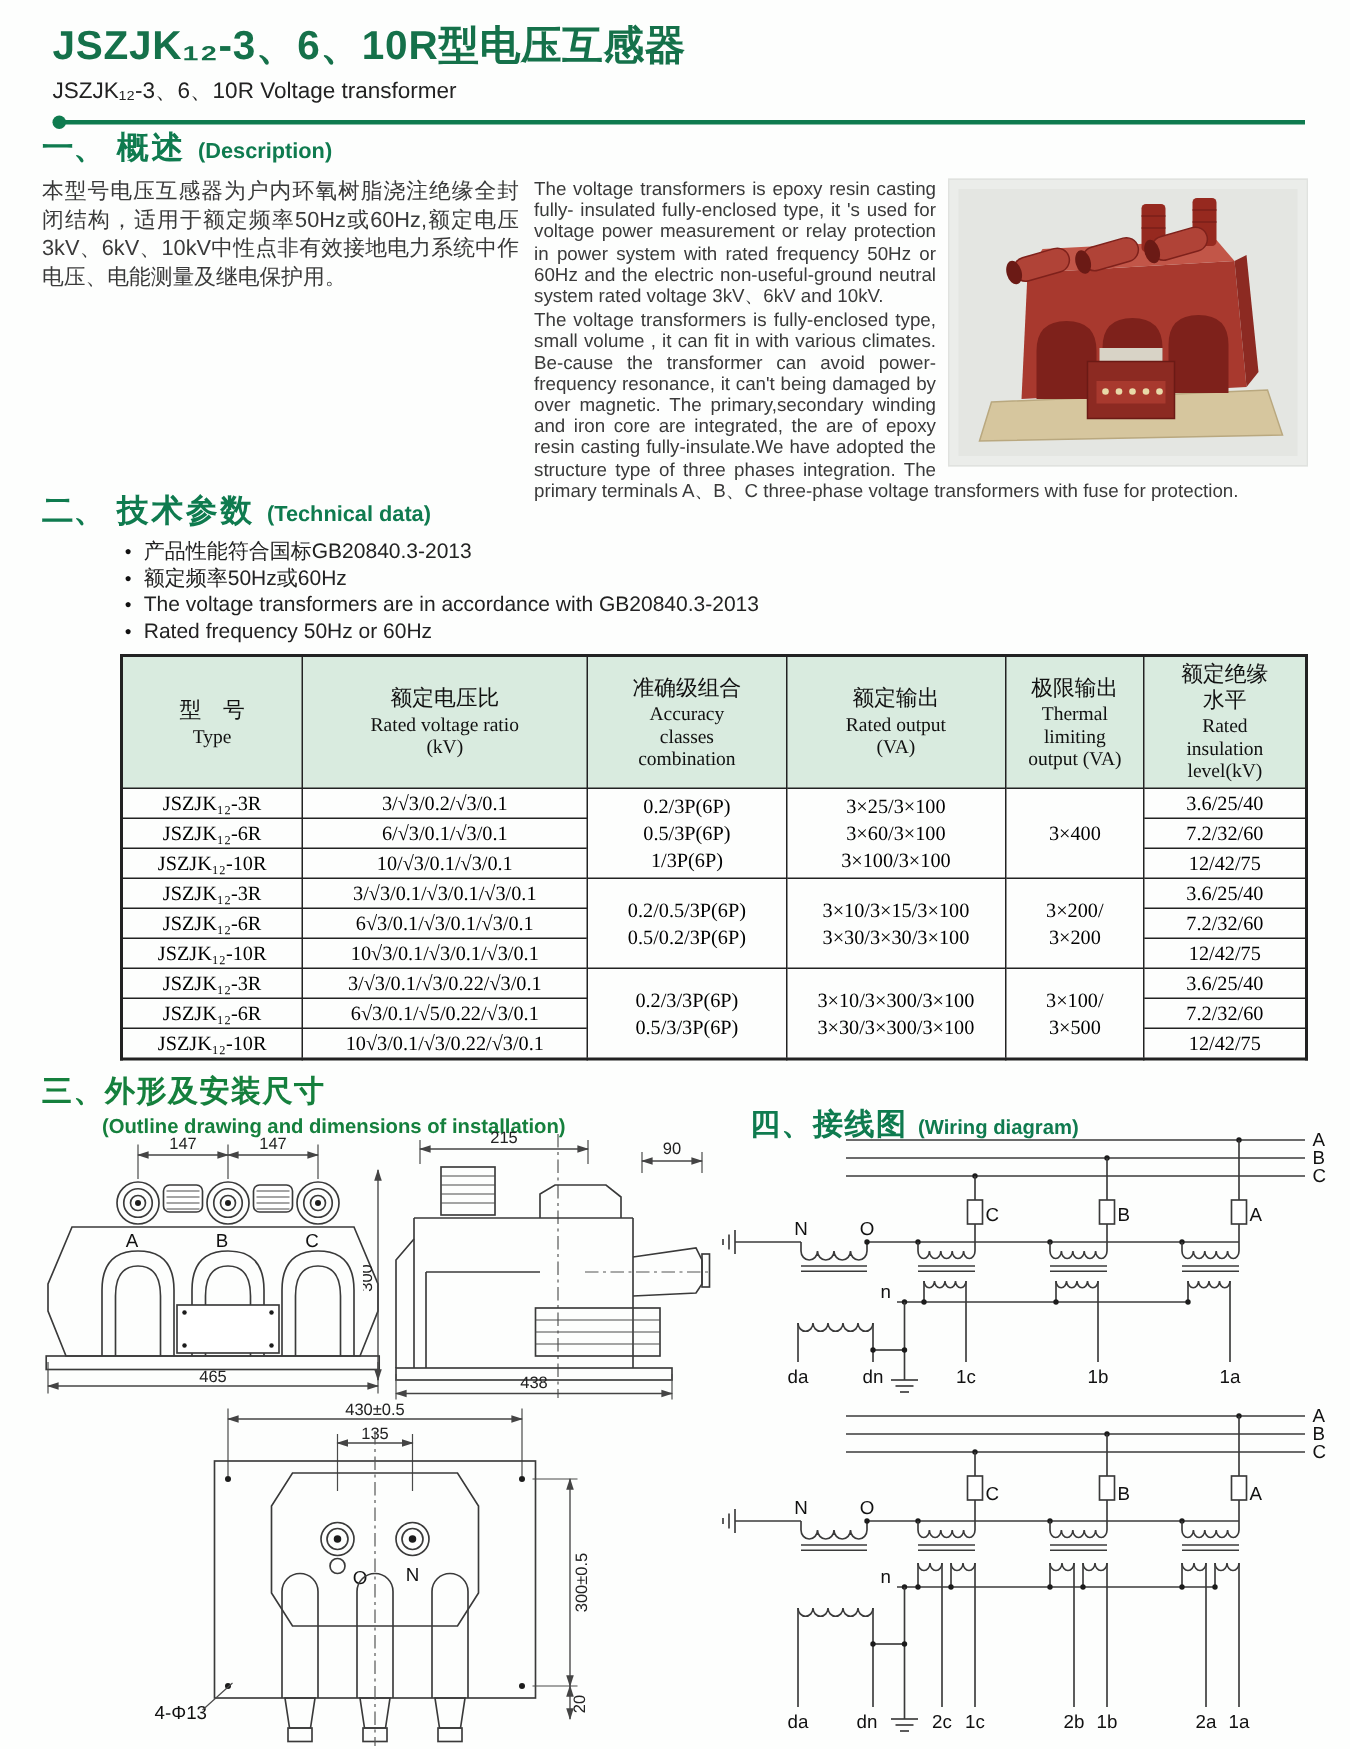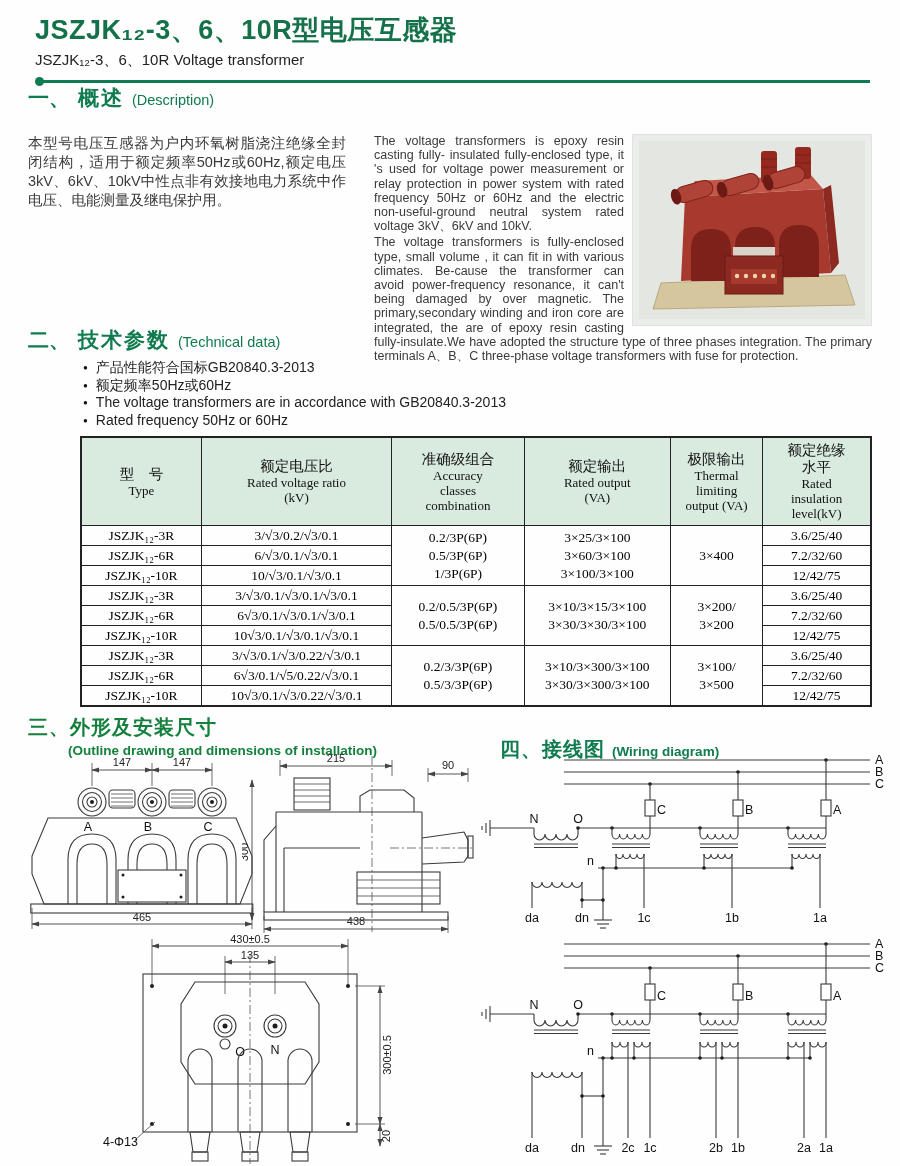--- a/index.html
+++ b/index.html
@@ -13,24 +13,24 @@
   #hdr{position:absolute;top:12px;left:35px;right:30px;}
   #title{font-size:27px;font-weight:bold;color:#15714a;letter-spacing:0.5px;}
   #subtitle{font-size:15px;color:#222;margin-top:3px;}
   #divider{margin-top:6px;height:9px;position:relative;}
   #divider .dot{position:absolute;left:0;top:1px;width:9px;height:9px;border-radius:50%;background:#0f7b4f;}
   #divider .bar{position:absolute;left:7px;right:0;top:4px;height:3px;background:#0f7b4f;}
   
   .sec-head{display:flex;align-items:baseline;gap:8px;color:#0f7b4f;}
   .sec-num{font-size:21px;font-weight:bold;}
   .sec-cn{font-size:21px;font-weight:bold;letter-spacing:2px;}
-  .sec-en{font-size:14.5px;font-weight:normal;color:#0f7b4f;}
+  .sec-en{font-size:14.5px;font-weight:bold;color:#0f7b4f;}
   
   #sec1{position:absolute;top:84px;left:28px;right:28px;}
-  #sec1-content{display:flex;gap:28px;margin-top:22px;}
+  #sec1-content{display:flex;gap:10px;margin-top:7px;}
   #cn-col{width:318px;flex:0 0 318px;font-size:14.5px;line-height:19px;text-align:justify;color:#3a3a3a;}
   #cn-col p{margin:0;}
   #en-col{flex:1;font-size:12.5px;line-height:14.2px;text-align:justify;color:#3a3a3a;}
   #en-col p{margin:0 0 2px 0;}
   #photo-box{float:right;width:238px;height:190px;margin:0 0 4px 8px;background:#ebedea;border:1px solid #e0e2df;}
   
   #sec2{position:absolute;top:326px;left:28px;right:28px;}
   #bullets{margin:5px 0 0 55px;padding:0;list-style:none;}
   #bullets li{font-size:14px;line-height:17.5px;color:#222;}
   #bullets li::before{content:"●";font-size:8px;vertical-align:2px;margin-right:8px;color:#111;}
@@ -216,21 +216,21 @@
       <tr>
         <td>JSZJK₁₂-10R</td>
         <td>10/√3/0.1/√3/0.1</td>
         <td>12/42/75</td>
       </tr>
       <tr class="g-start">
         <td>JSZJK₁₂-3R</td>
         <td>3/√3/0.1/√3/0.1/√3/0.1</td>
         <td rowspan="3">
             <div>0.2/0.5/3P(6P)</div>
-            <div>0.5/0.5/3P(6P)</div>
+            <div>0.5/0.2/3P(6P)</div>
           </td>
         <td rowspan="3">
             <div>3×10/3×15/3×100</div>
             <div>3×30/3×30/3×100</div>
           </td>
         <td rowspan="3">
             <div>3×200/</div>
             <div>3×200</div>
           </td>
         <td>3.6/25/40</td>

